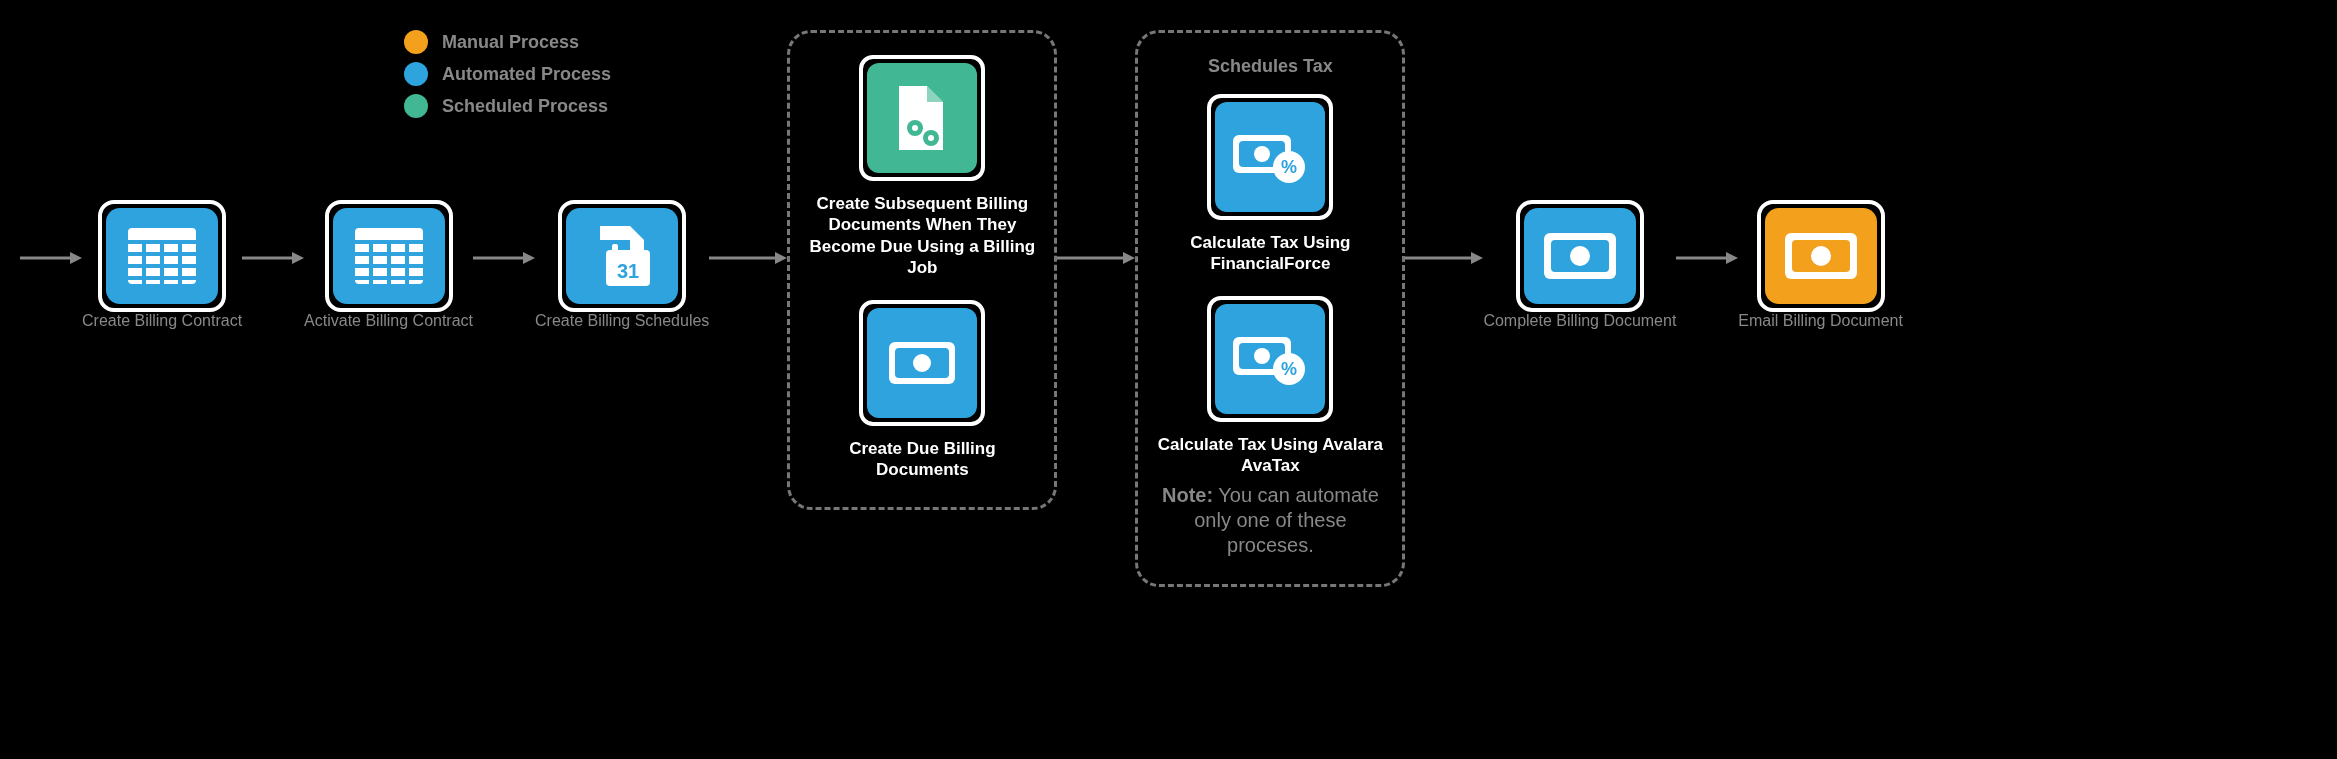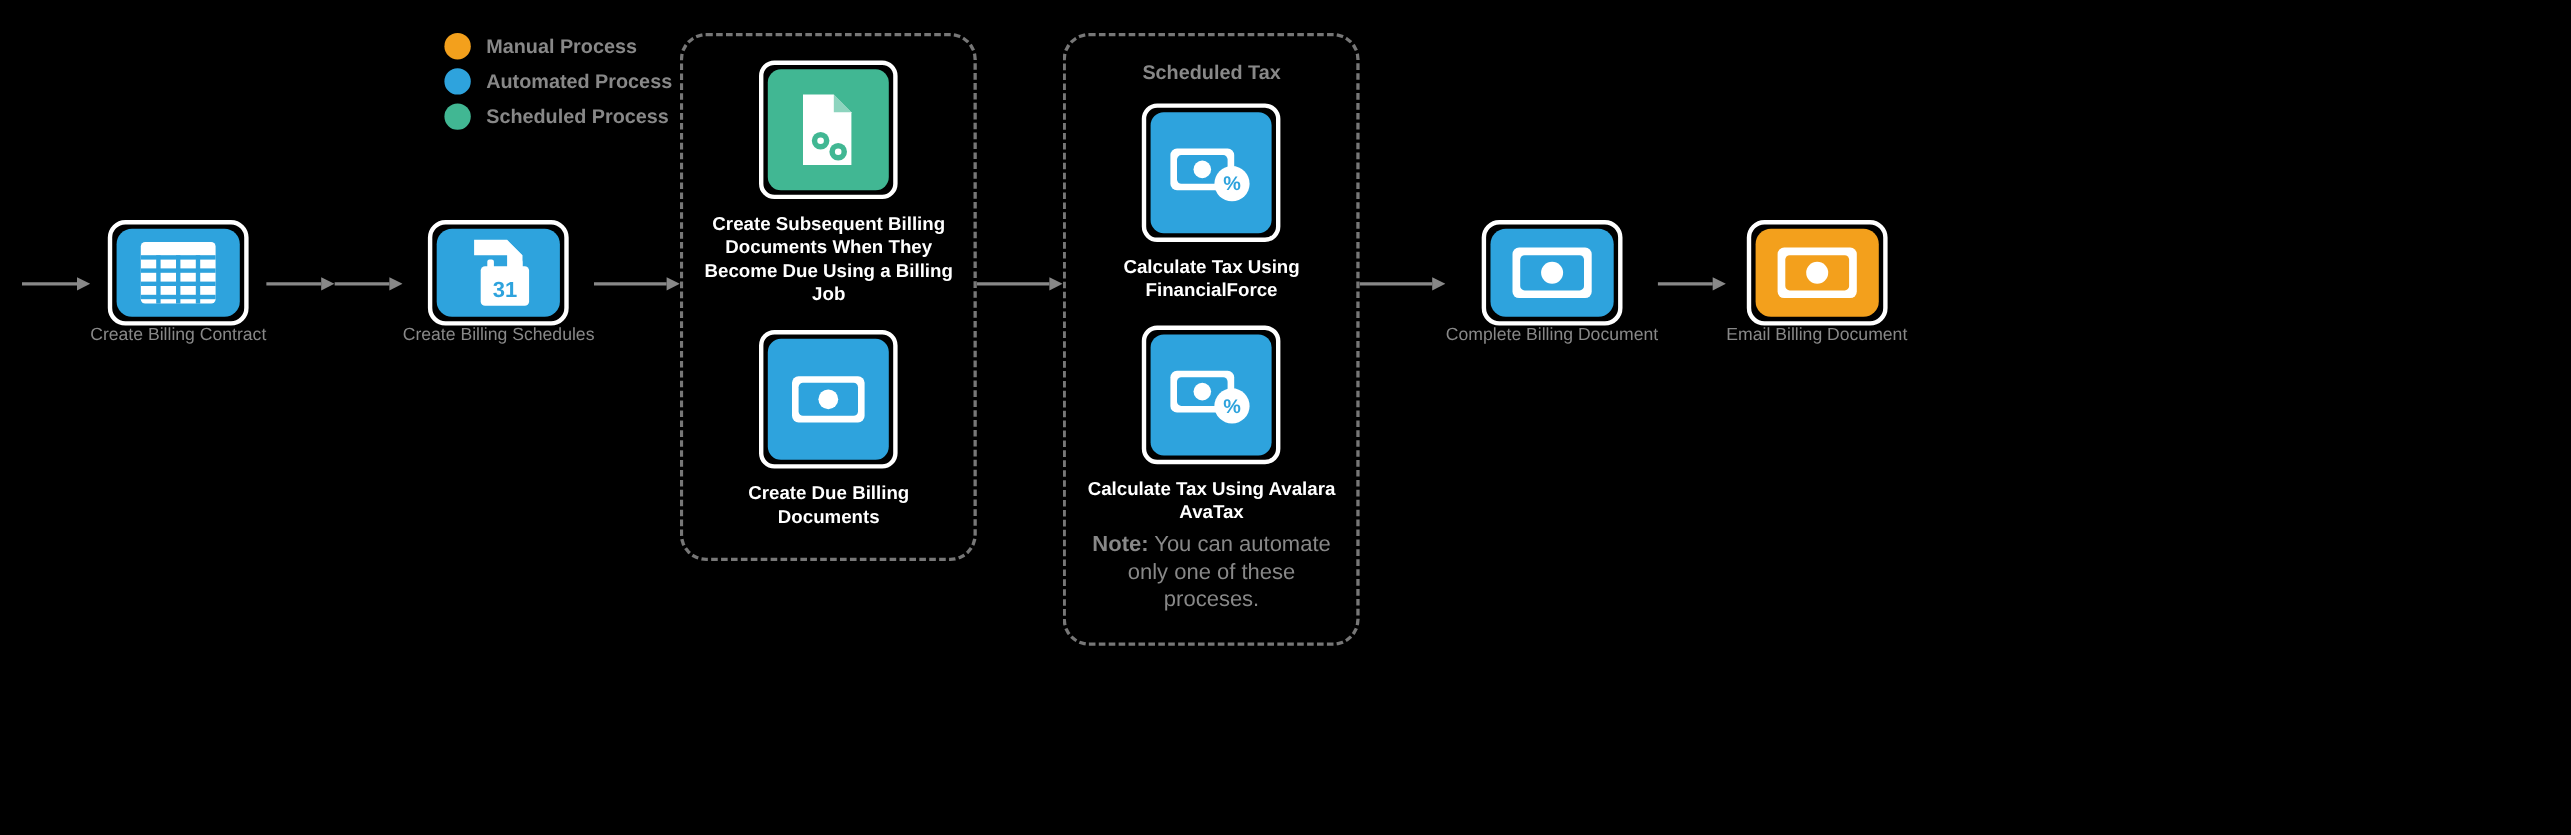--- a/index.html
+++ b/index.html
@@ -39,21 +39,21 @@
 
   .flow {
     position: absolute;
     top: 30px;
     left: 20px;
     display: flex;
     align-items: center;
   }
   .tile {
     width: 112px;
-    height: 80px;
+    height: 96px;
     border-radius: 14px;
     display: flex;
     align-items: center;
     justify-content: center;
     box-shadow: inset 0 0 0 6px rgba(255,255,255,0);
   }
   .tile.big { width: 116px; height: 116px; }
   .tile-orange { background: #f3a01c; }
   .tile-blue   { background: #2ea3dd; }
   .tile-green  { background: #41b793; }
@@ -166,20 +166,39 @@
     <div class="caption">Create Billing Contract</div>
   </div>
 
   <div class="arrow-col">
     <svg width="62" height="16">
         <line x1="0" y1="8" x2="50" y2="8" stroke="#888" stroke-width="3"></line>
         <polygon points="50,2 62,8 50,14" fill="#888"></polygon>
       </svg>
   </div>
 
+  <div class="simple-col">
+    <div class="bordered">
+      <div class="tile tile-blue">
+        <svg width="72" height="60" viewBox="0 0 72 60">
+          <rect x="2" y="2" width="68" height="56" rx="4" fill="#fff"></rect>
+          <g fill="#2ea3dd">
+            <rect x="2" y="14" width="68" height="4"></rect>
+            <rect x="2" y="26" width="68" height="4"></rect>
+            <rect x="2" y="38" width="68" height="4"></rect>
+            <rect x="2" y="50" width="68" height="4"></rect>
+            <rect x="16" y="14" width="4" height="44"></rect>
+            <rect x="34" y="14" width="4" height="44"></rect>
+            <rect x="52" y="14" width="4" height="44"></rect>
+          </g>
+        </svg>
+      </div>
+    </div>
+    <div class="caption">Activate Billing Contract</div>
+  </div>
 
   <div class="arrow-col">
     <svg width="62" height="16">
         <line x1="0" y1="8" x2="50" y2="8" stroke="#888" stroke-width="3"></line>
         <polygon points="50,2 62,8 50,14" fill="#888"></polygon>
       </svg>
   </div>
 
   <div class="simple-col">
     <div class="bordered">
@@ -240,21 +259,21 @@
   </div>
 
   <div class="arrow-col">
     <svg width="78" height="16">
         <line x1="0" y1="8" x2="66" y2="8" stroke="#888" stroke-width="3"></line>
         <polygon points="66,2 78,8 66,14" fill="#888"></polygon>
       </svg>
   </div>
 
   <div class="group-box">
-    <div class="group-title">Scheduled Tax</div>
+    <div class="group-title">Schedules Tax</div>
 
     <div class="group-step">
       <div class="mini-bordered">
         <div class="mini-tile tile-blue">
           <svg width="78" height="56" viewBox="0 0 78 56">
             <rect x="2" y="6" width="58" height="38" rx="6" fill="#fff"></rect>
             <rect x="8" y="12" width="46" height="26" rx="4" fill="#2ea3dd"></rect>
             <circle cx="31" cy="25" r="8" fill="#fff"></circle>
             <circle cx="58" cy="38" r="16" fill="#fff"></circle>
             <text x="58" y="44" font-size="18" font-weight="700" text-anchor="middle" fill="#2ea3dd">%</text>

